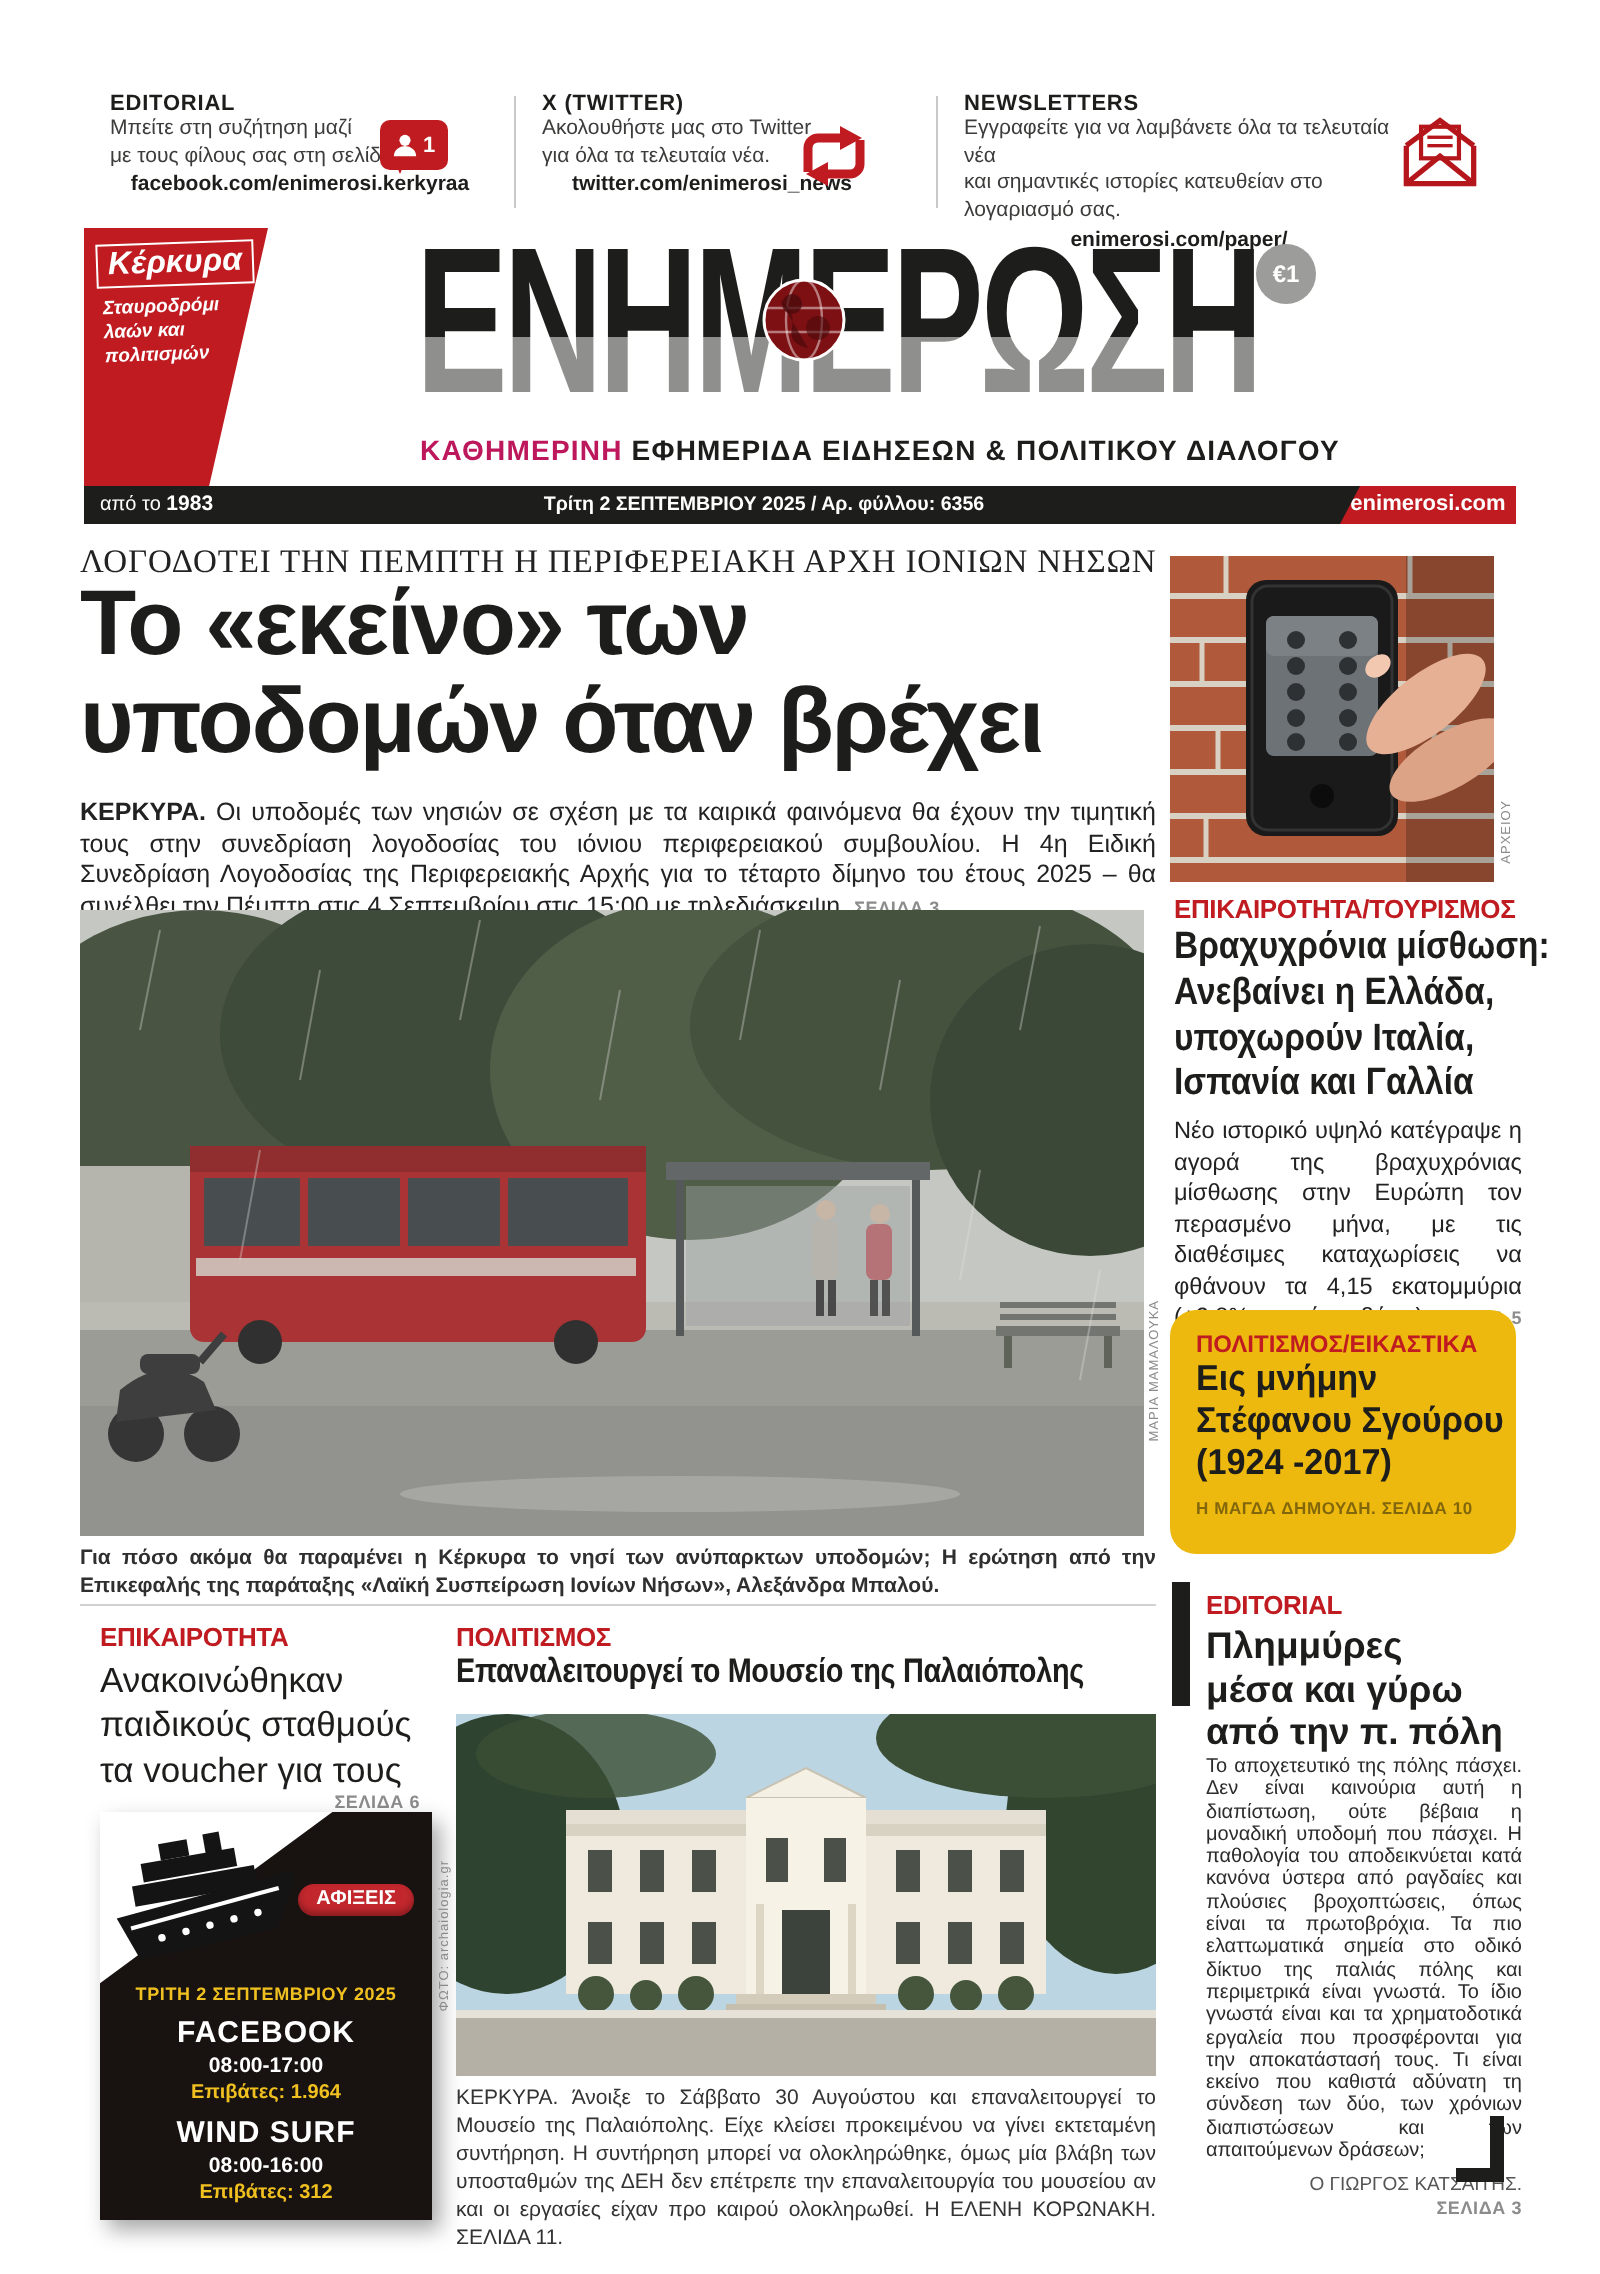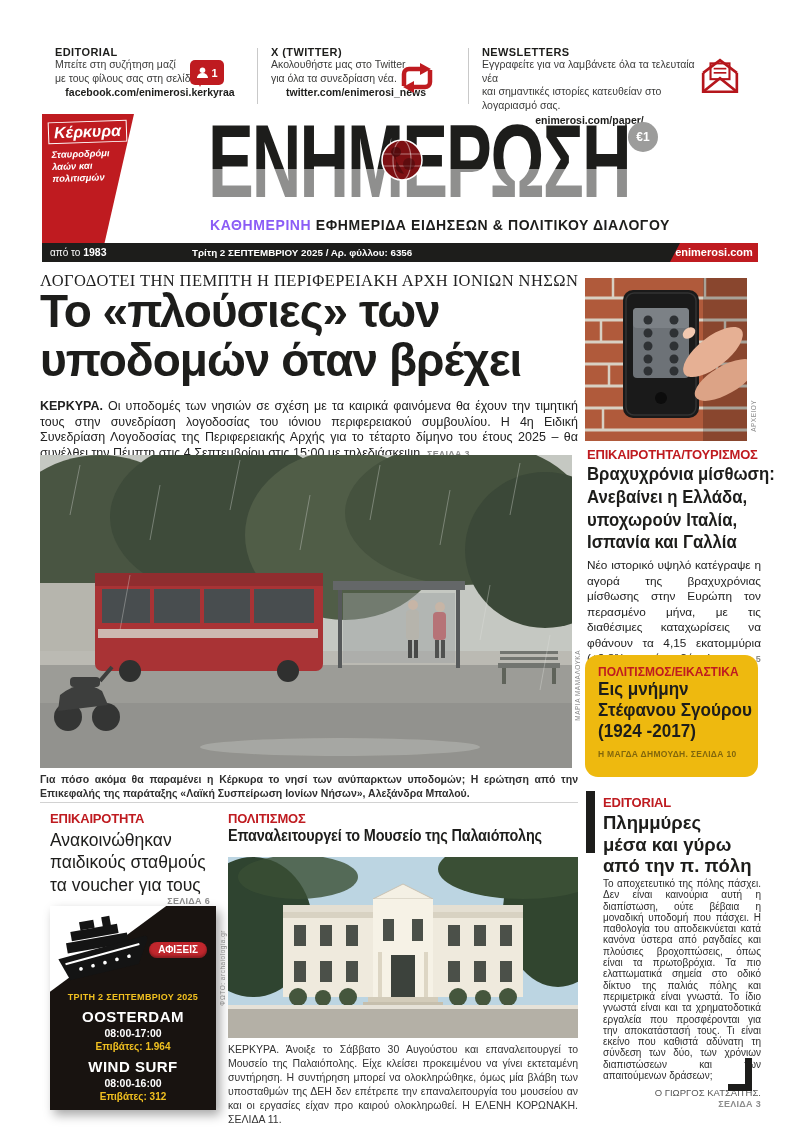--- a/index.html
+++ b/index.html
@@ -17,30 +17,30 @@
   .fb-bubble::after{content:"";position:absolute;left:7px;bottom:-7px;border:5px solid transparent;border-top:7px solid #bf1b20;border-left-width:3px;border-right-width:3px;}
   .fb-badge{color:#fff;font-size:11px;font-weight:bold;}
 
   
   .corner{position:absolute;left:42px;top:114px;width:92px;height:129px;background:#bf1b20;clip-path:polygon(0 0,100% 0,68% 100%,0 100%);color:#fff;}
   .corner-title{display:inline-block;margin:7px 0 0 6px;padding:1px 5px;border:1px solid #fff;font-size:16px;font-weight:bold;font-style:italic;transform:rotate(-2deg);}
   .corner-motto{margin:5px 0 0 10px;width:62px;font-size:9.5px;font-weight:bold;font-style:italic;line-height:1.25;transform:rotate(-2deg);}
   .blackbar{position:absolute;left:42px;top:243px;width:716px;height:19px;background:#1d1d1b;color:#fff;}
   .since{position:absolute;left:8px;top:0;line-height:19px;font-size:10px;color:#fff;}
   .since b{font-size:10.5px;}
-  .dateline{position:absolute;left:150px;top:0;width:380px;text-align:left;line-height:19px;font-size:9.8px;font-weight:bold;color:#fff;}
+  .dateline{position:absolute;left:150px;top:0;width:380px;text-align:center;line-height:19px;font-size:9.8px;font-weight:bold;color:#fff;}
   .webbox{position:absolute;right:0;top:0;height:19px;width:88px;background:#bf1b20;clip-path:polygon(10px 0,100% 0,100% 100%,0 100%);text-align:center;line-height:19px;font-size:11px;font-weight:bold;color:#fff;margin-left:45px;}
   .logo-wrap{position:absolute;left:208px;top:114px;width:460px;height:130px;}
   .logo-text{display:inline-block;font-size:104px;font-weight:bold;line-height:.92;letter-spacing:-3px;transform:scaleX(.66);transform-origin:0 0;white-space:nowrap;
     background:linear-gradient(180deg,#1d1d1b 0%,#1d1d1b 57%,#8f8f8e 57%,#8f8f8e 100%);-webkit-background-clip:text;background-clip:text;color:transparent;}
   @supports not (background-clip:text){.logo-text{color:#1d1d1b;background:none;}}
   .logo-globe{position:absolute;left:172px;top:24px;width:44px;height:44px;}
   .price-badge{position:absolute;left:420px;top:8px;width:30px;height:30px;border-radius:50%;background:#9c9c9b;color:#fff;font-size:12px;font-weight:bold;display:flex;align-items:center;justify-content:center;}
   .tagline{position:absolute;left:2px;top:103px;font-size:14px;font-weight:bold;letter-spacing:.6px;white-space:nowrap;}
-  .tag-red{color:#8b5cf6;}
+  .tag-red{color:#be185d;}
   .tag-black{color:#1d1d1b;}
 
   
   .kicker{position:absolute;left:40px;top:271px;font-family:"Liberation Serif",serif;font-size:16.5px;letter-spacing:.4px;color:#222;}
   .h-main{position:absolute;left:40px;top:287px;width:560px;font-size:46px;font-weight:bold;line-height:1.06;letter-spacing:-1px;color:#1d1d1b;}
   .lead{position:absolute;left:40px;top:399px;width:538px;font-size:12.5px;line-height:1.25;text-align:justify;color:#222;}
   .pref{font-size:9px;font-weight:bold;color:#8c8c8c;letter-spacing:.3px;}
   .photo1{position:absolute;left:40px;top:455px;width:532px;height:313px;overflow:hidden;background:#c9cbc5;}
   .caption1{position:absolute;left:40px;top:773px;width:538px;font-size:10.5px;font-weight:bold;line-height:1.3;text-align:justify;color:#2f2f2f;}
   .vcredit{position:absolute;writing-mode:vertical-rl;transform:rotate(180deg);font-size:6.5px;letter-spacing:.5px;color:#8a8a8a;white-space:nowrap;}
@@ -107,21 +107,21 @@
       <path d="M1 13 a6 5.5 0 0 1 12 0 z" fill="#fff"></path>
     </svg>
     <span class="fb-badge">1</span>
   </div>
 
   <div class="vline" style="left:257px;"></div>
 
   <div class="soc" style="left:271px;width:170px;">
     <div class="soc-title">X (TWITTER)</div>
     <div class="soc-line">Ακολουθήστε μας στο Twitter</div>
-    <div class="soc-line">για όλα τα συνεδρίαση νέα.</div>
+    <div class="soc-line">για όλα τα τελευταία νέα.</div>
     <div class="soc-url">twitter.com/enimerosi_news</div>
   </div>
   <svg class="abs" style="left:394px;top:58px;" width="46" height="40" viewBox="0 0 46 40">
     <path d="M10 28 V16 a5 5 0 0 1 5 -5 h14" stroke="#bf1b20" stroke-width="4.5" fill="none"></path>
     <polygon points="26,5 26,17 37,11" fill="#bf1b20"></polygon>
     <path d="M36 12 v12 a5 5 0 0 1 -5 5 h-14" stroke="#bf1b20" stroke-width="4.5" fill="none"></path>
     <polygon points="20,23 20,35 9,29" fill="#bf1b20"></polygon>
   </svg>
 
   <div class="vline" style="left:468px;"></div>
@@ -167,21 +167,21 @@
     <div class="since">
       <span>από το</span>
       <b>1983</b>
     </div>
     <div class="dateline">Τρίτη 2 ΣΕΠΤΕΜΒΡΙΟΥ 2025 / Αρ. φύλλου: 6356</div>
     <div class="webbox">enimerosi.com</div>
   </div>
 
   <div class="kicker">ΛΟΓΟΔΟΤΕΙ ΤΗΝ ΠΕΜΠΤΗ Η ΠΕΡΙΦΕΡΕΙΑΚΗ ΑΡΧΗ ΙΟΝΙΩΝ ΝΗΣΩΝ</div>
   <div class="h-main">
-    <div>Το «πλούσιες» των</div>
+    <div>Το «εκείνο» των</div>
     <div>υποδομών όταν βρέχει</div>
   </div>
   <div class="lead">
     <b>ΚΕΡΚΥΡΑ.</b>
     <span>Οι υποδομές των νησιών σε σχέση με τα καιρικά φαινόμενα θα έχουν την τιμητική τους στην συνεδρίαση λογοδοσίας του ιόνιου περιφερειακού συμβουλίου. Η 4η Ειδική Συνεδρίαση Λογοδοσίας της Περιφερειακής Αρχής για το τέταρτο δίμηνο του έτους 2025 – θα συνέλθει την Πέμπτη στις 4 Σεπτεμβρίου στις 15:00 με τηλεδιάσκεψη.</span>
     <span class="pref">ΣΕΛΙΔΑ 3</span>
   </div>
 
   <div class="photo1">
     <svg width="532" height="313" viewBox="0 0 532 313">
@@ -342,21 +342,21 @@
             <circle cx="36" cy="48" r="1.8"></circle>
             <circle cx="48" cy="47" r="1.8"></circle>
             <circle cx="60" cy="46" r="1.8"></circle>
             <circle cx="72" cy="45" r="1.8"></circle>
           </g>
       </g>
     </svg>
     <div class="arr-badge">ΑΦΙΞΕΙΣ</div>
     <div class="arr-date">ΤΡΙΤΗ 2 ΣΕΠΤΕΜΒΡΙΟΥ 2025</div>
     <div class="arr-entry" style="top:102px;">
-      <div class="arr-name">OOSTERDAM</div>
+      <div class="arr-name">FACEBOOK</div>
       <div class="arr-hours">08:00-17:00</div>
       <div class="arr-pax">Επιβάτες: 1.964</div>
     </div>
     <div class="arr-entry" style="top:152px;">
       <div class="arr-name">WIND SURF</div>
       <div class="arr-hours">08:00-16:00</div>
       <div class="arr-pax">Επιβάτες: 312</div>
     </div>
   </div>
 

